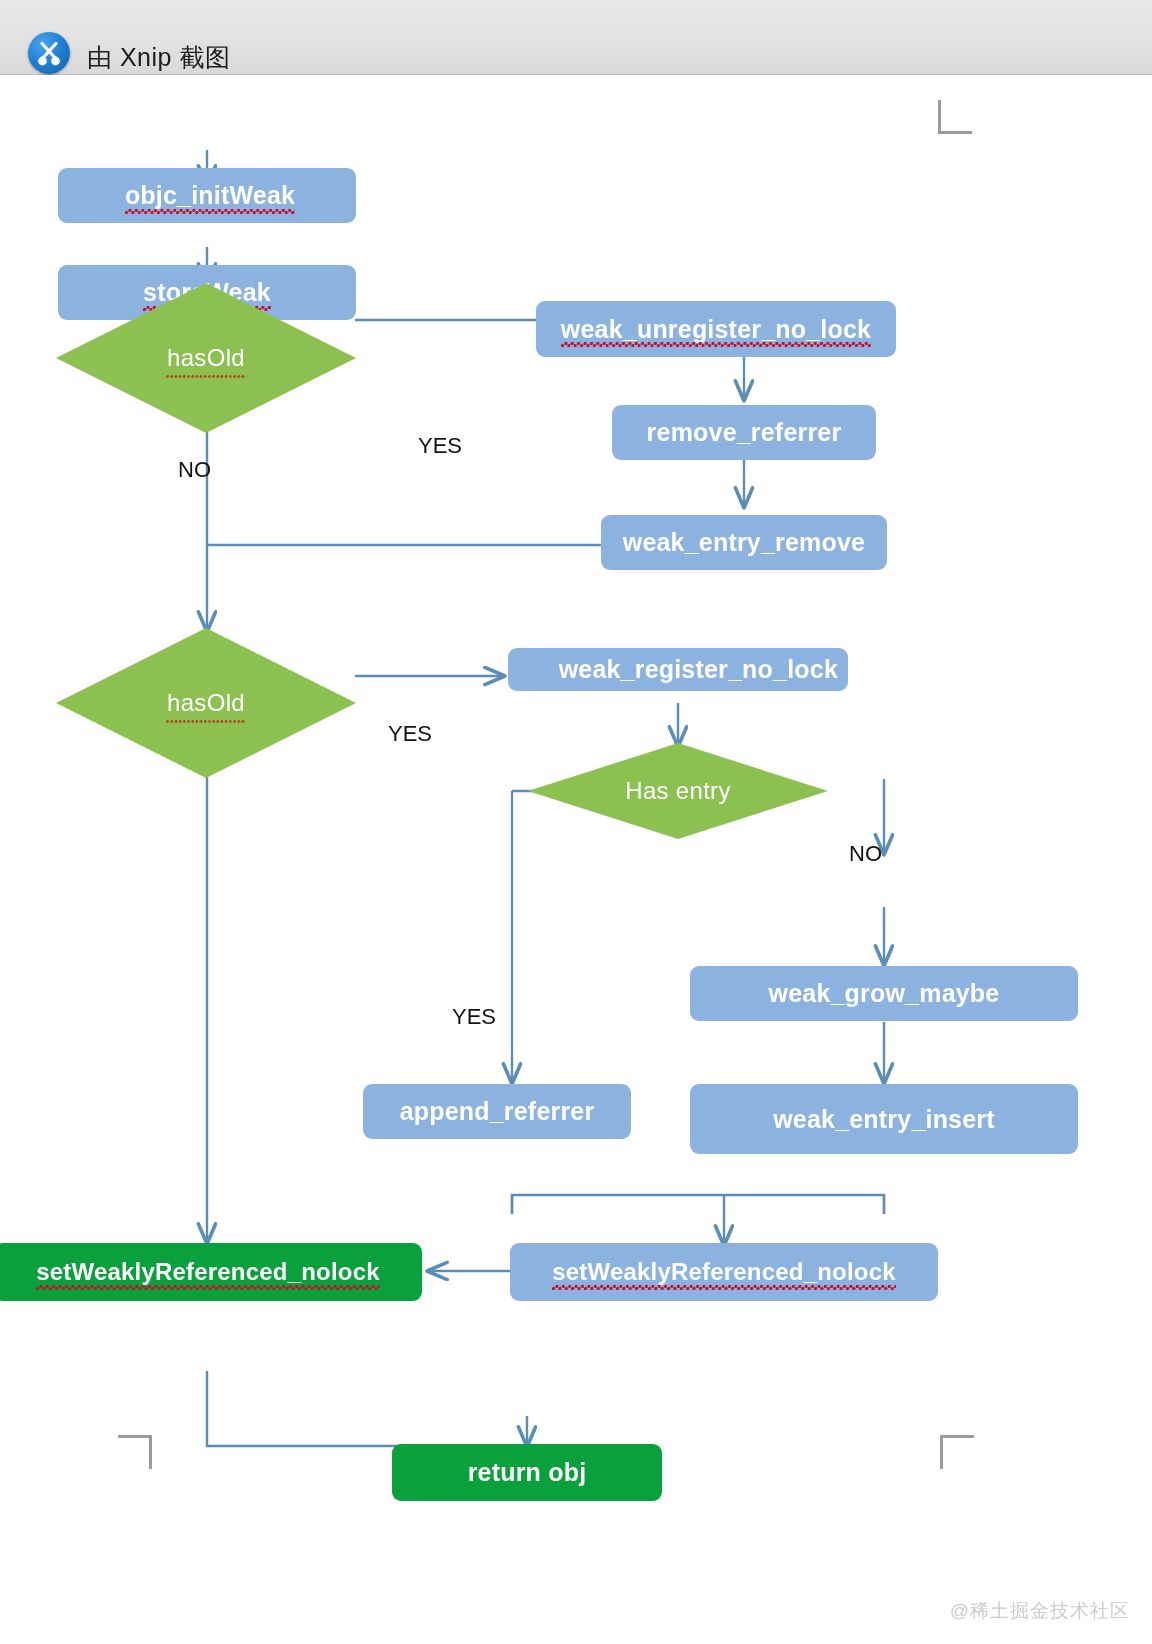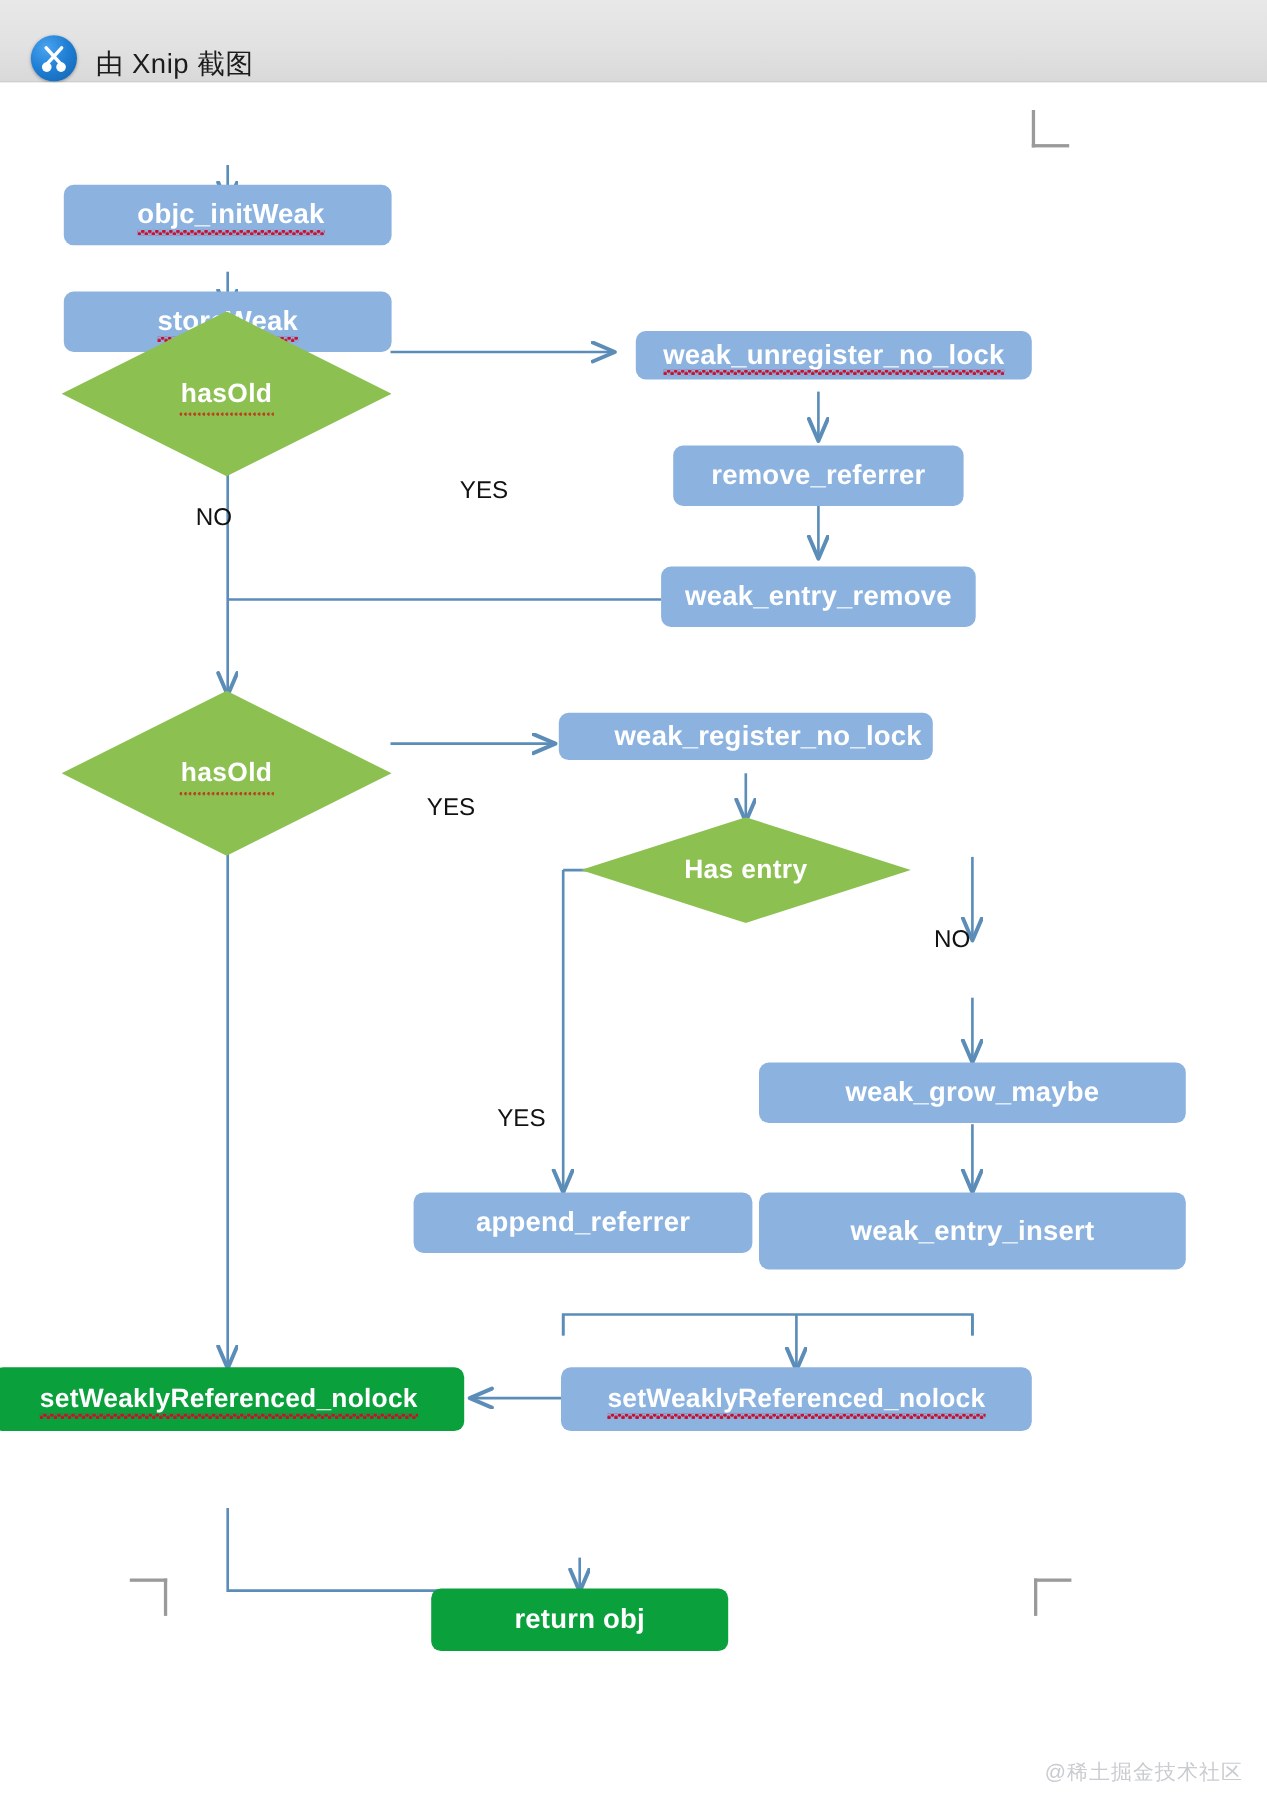--- a/index.html
+++ b/index.html
@@ -93,21 +93,21 @@
     position: absolute;
     left: 0; top: 0;
     width: 100%; height: 100%;
     background: #8cc152;
     clip-path: polygon(50% 0%, 100% 50%, 50% 100%, 0% 50%);
   }
   .diamond .dlabel {
     position: relative;
     z-index: 2;
     font-size: 24px;
-    font-weight: bold;
+    font-weight: normal;
     color: #ffffff;
     letter-spacing: .3px;
   }
   
   .dot::after {
     content: "";
     position: absolute;
     left: -1px; right: -1px;
     bottom: -6px;
     height: 3px;
@@ -230,21 +230,21 @@
 
   <div class="node box blue" style="left:58px; top:190px; width:298px; height:55px;">
     <span class="sq">storeWeak</span>
   </div>
 
   <div class="node diamond" style="left:56px; top:208px; width:300px; height:150px;">
     <span class="dshape"></span>
     <span class="dlabel dot sq-none" style="position:relative;">hasOld</span>
   </div>
 
-  <div class="node box blue" style="left:578px; top:226px; width:360px; height:44px;">
+  <div class="node box blue" style="left:536px; top:226px; width:360px; height:56px;">
     <span class="sq">weak_unregister_no_lock</span>
   </div>
 
   <div class="node box blue" style="left:612px; top:330px; width:264px; height:55px;">
     <span>remove_referrer</span>
   </div>
 
   <div class="node box blue" style="left:601px; top:440px; width:286px; height:55px;">
     <span>weak_entry_remove</span>
   </div>
@@ -261,21 +261,21 @@
   <div class="node diamond" style="left:528px; top:668px; width:300px; height:96px;">
     <span class="dshape"></span>
     <span class="dlabel" style="position:relative;">Has entry</span>
   </div>
 
 
   <div class="node box blue" style="left:690px; top:891px; width:388px; height:55px;align-items:center;">
     <span>weak_grow_maybe</span>
   </div>
 
-  <div class="node box blue" style="left:376px; top:1009px; width:308px; height:55px;">
+  <div class="node box blue" style="left:363px; top:1009px; width:268px; height:55px;">
     <span>append_referrer</span>
   </div>
 
   <div class="node box blue" style="left:690px; top:1009px; width:388px; height:70px;">
     <span>weak_entry_insert</span>
   </div>
 
   <div class="node box green" style="left:-6px; top:1168px; width:428px; height:58px; font-size:24px;">
     <span class="sq gap2">setWeaklyReferenced_nolock</span>
   </div>

